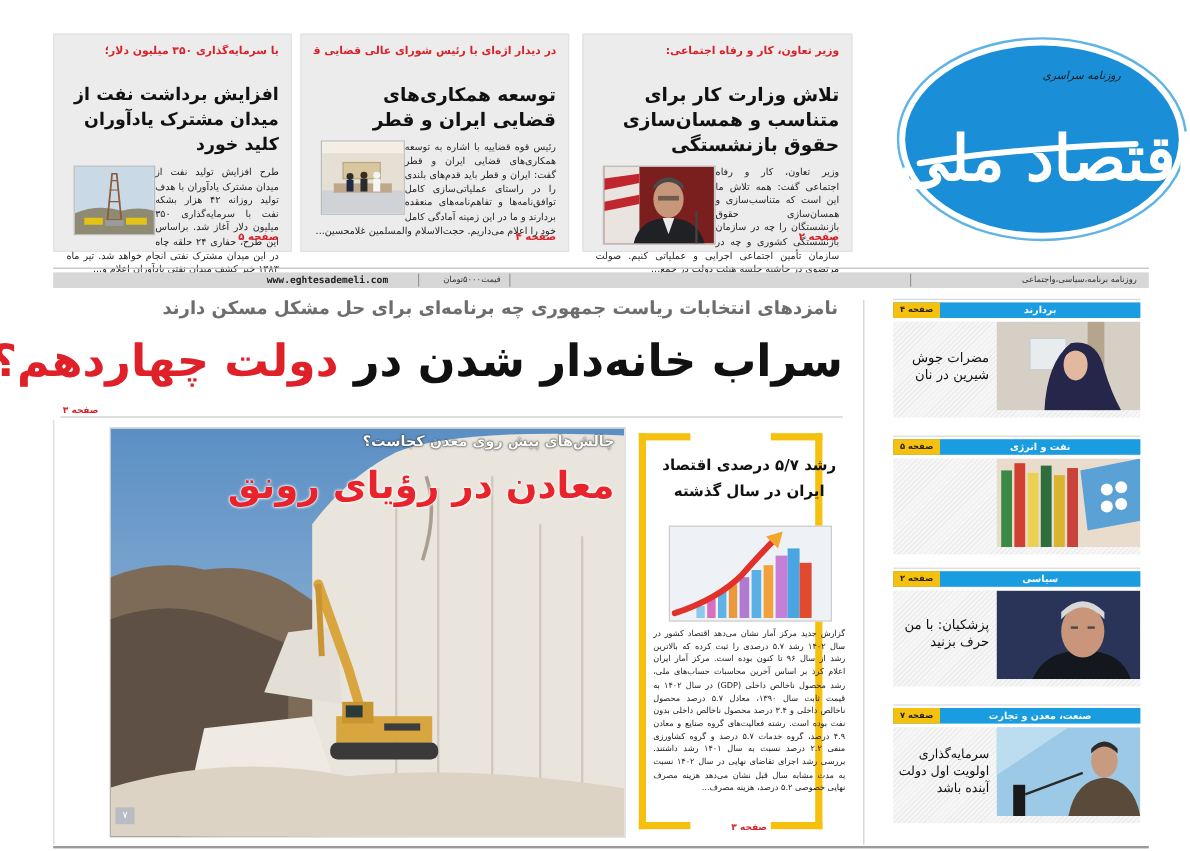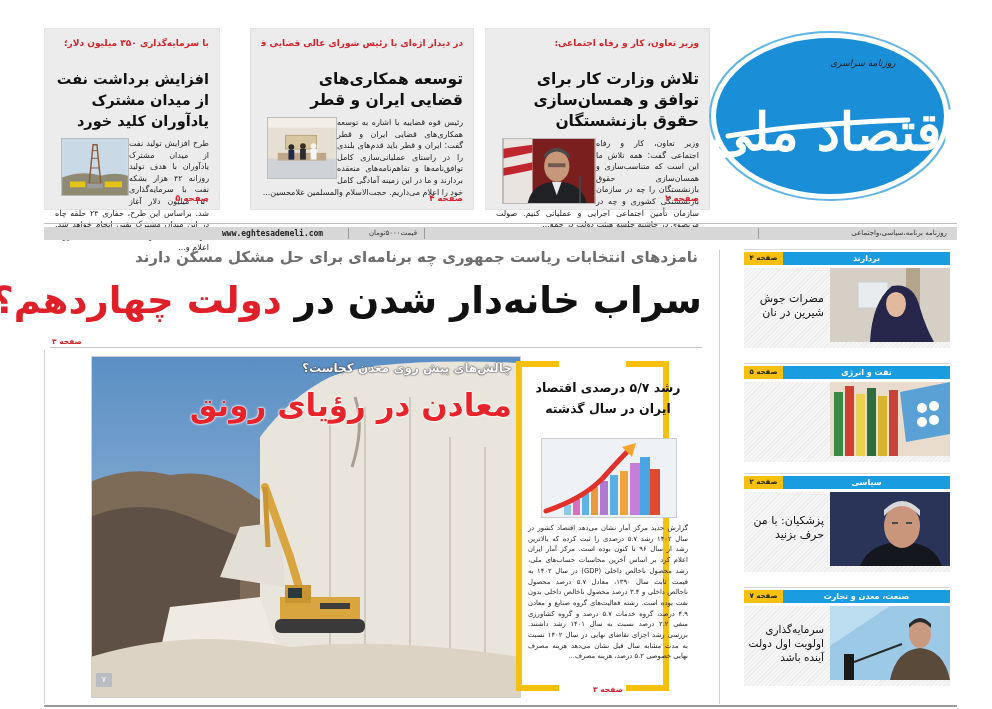--- a/index.html
+++ b/index.html
@@ -12,21 +12,21 @@
     background: #ececec; border: 1px solid #e2e2e2;
     padding: 8px 10px 6px 10px;
   }
   .teaser .kicker { color: #d8222a; font-size: 9px; font-weight: bold; line-height: 12px; white-space: nowrap; overflow: hidden; }
   .teaser .title { color: #111; font-size: 15.5px; font-weight: bold; line-height: 21px; margin-top: 20px; }
   .teaser .body-wrap { position: relative; margin-top: 6px; font-size: 8px; line-height: 11.6px; color: #222; text-align: justify; }
   .teaser .thumb { float: left; margin: 0 0 2px 6px; border: 1px solid #bbb; }
   .teaser .pg { position: absolute; bottom: 6px; right: 10px; color: #d8222a; font-size: 8.5px; font-weight: bold; }
 
   
-  .logo-wrap { position: absolute; left: 708px; top: 28px; width: 245px; height: 175px; }
+  .logo-wrap { position: absolute; left: 746px; top: 28px; width: 245px; height: 175px; }
 
   
   .topline { position: absolute; left: 44px; top: 223px; width: 913px; height: 1px; background: #bcbcbc; }
   .infobar {
     position: absolute; left: 44px; top: 227px; width: 913px; height: 13px;
     background: #d7d7d7; font-size: 7px; line-height: 13px; color: #333;
   }
   .infobar .cell { position: absolute; top: 0; height: 13px; white-space: nowrap; }
   .infobar .sep { position: absolute; top: 1px; width: 1px; height: 11px; background: #999; }
   .infobar .url { font-family: "DejaVu Sans Mono", monospace; font-size: 8px; direction: ltr; font-weight: bold; color: #222; }
@@ -43,21 +43,21 @@
   .bottom-rule { position: absolute; left: 44px; top: 705px; width: 913px; height: 2px; background: #9a9a9a; }
 
   
   .photo { position: absolute; left: 53px; top: 356px; width: 430px; height: 342px; overflow: hidden; border: 1px solid #d0d0d0; margin-left: 38px; }
   .photo svg { display: block; }
   .photo .kicker2 { position: absolute; right: 8px; top: 4px; color: #fff; font-size: 12px; font-weight: bold; text-shadow: 0 0 2px #333, 0 0 1px #000; white-space: nowrap; }
   .photo .ptitle { position: absolute; right: 8px; top: 30px; color: #e8232b; font-size: 31px; font-weight: bold; white-space: nowrap; text-shadow: 0 0 3px #fff, 0 0 2px #fff, 0 0 1px #fff; letter-spacing: -0.5px; }
   .photo .pgnum { position: absolute; left: 4px; bottom: 10px; width: 16px; height: 14px; background: rgba(170,180,195,0.7); color: #fff; font-size: 8px; text-align: center; line-height: 14px; }
 
   
-  .ybox { position: absolute; left: 516px; top: 361px; width: 153px; height: 330px; }
+  .ybox { position: absolute; left: 532px; top: 361px; width: 153px; height: 330px; }
   .ybox .frame-l { position: absolute; left: 0; top: 0; width: 6px; height: 330px; background: #f6c10e; }
   .ybox .frame-r { position: absolute; right: 0; top: 0; width: 6px; height: 330px; background: #f6c10e; }
   .ybox .tl { position: absolute; left: 0; top: 0; width: 43px; height: 6px; background: #f6c10e; }
   .ybox .tr { position: absolute; right: 0; top: 0; width: 43px; height: 6px; background: #f6c10e; }
   .ybox .bl { position: absolute; left: 0; bottom: 0; width: 43px; height: 6px; background: #f6c10e; }
   .ybox .br { position: absolute; right: 0; bottom: 0; width: 43px; height: 6px; background: #f6c10e; }
   .ybox .ytitle { position: absolute; left: 12px; top: 16px; width: 160px; text-align: center; font-size: 12.5px; font-weight: bold; line-height: 21px; color: #111; }
   .ybox .chart { position: absolute; left: 25px; top: 77px; width: 136px; height: 80px; border: 1px solid #ccc; background: #eef2f6; }
   .ybox .ybody { position: absolute; left: 12px; top: 162px; width: 160px; font-size: 6.8px; line-height: 10.7px; color: #222; text-align: justify; }
   .ybox .ypg { position: absolute; left: 0; width: 184px; bottom: -3px; text-align: center; color: #d8222a; font-size: 7.5px; font-weight: bold; }
@@ -71,21 +71,21 @@
     background: repeating-linear-gradient(135deg, #f6f6f6 0px, #f6f6f6 2px, #ececec 2px, #ececec 3px); }
   .side .card .img { position: absolute; right: 0; top: 0; width: 120px; height: 74px; overflow: hidden; }
   .side .card .cap { position: absolute; left: 4px; width: 76px; text-align: right; font-size: 11px; font-weight: normal; line-height: 14px; color: #111; }
   .side .topline2 { position: absolute; left: 0; width: 206px; height: 1px; background: #d8d8d8; }
 </style>
 </head>
 <body>
 
 <div class="teaser" style="left:485px; width:225px;">
   <div class="kicker">وزیر تعاون، کار و رفاه اجتماعی:</div>
-  <div class="title">تلاش وزارت کار برای توافق و همسان‌سازی حقوق بازنشستگان</div>
+  <div class="title">تلاش وزارت کار برای متناسب و همسان‌سازی حقوق بازنشستگی</div>
   <div class="body-wrap">
     <svg class="thumb" width="94" height="66" viewBox="0 0 94 66">
       <rect width="94" height="66" fill="#7a1e1e"></rect>
       <rect x="0" y="0" width="30" height="66" fill="#e9e4e0"></rect>
       <path d="M0 10 L30 6 L30 14 L0 20Z" fill="#c0262d"></path>
       <path d="M0 30 L30 24 L30 32 L0 38Z" fill="#c0262d"></path>
       <ellipse cx="55" cy="28" rx="13" ry="16" fill="#c7977a"></ellipse>
       <path d="M42 20 Q55 6 68 20 L68 16 Q55 2 42 16Z" fill="#4a4a4a"></path>
       <rect x="46" y="25" width="18" height="4" fill="#333" opacity="0.6"></rect>
       <path d="M25 66 Q30 44 55 44 Q80 44 86 66Z" fill="#1f2125"></path>
@@ -112,21 +112,21 @@
       <circle cx="36" cy="29" r="3" fill="#3b2c22"></circle>
         <rect x="33" y="32" width="6" height="11" fill="#2b2b2b"></rect>
       <circle cx="47" cy="29" r="3" fill="#f4f4f4"></circle>
         <rect x="44" y="32" width="6" height="11" fill="#f7f7f7"></rect>
     </svg>
     <span>رئیس قوه قضاییه با اشاره به توسعه همکاری‌های قضایی ایران و قطر گفت: ایران و قطر باید قدم‌های بلندی را در راستای عملیاتی‌سازی کامل توافق‌نامه‌ها و تفاهم‌نامه‌های منعقده بردارند و ما در این زمینه آمادگی کامل خود را اعلام می‌داریم. حجت‌الاسلام والمسلمین غلامحسین...</span>
   </div>
   <div class="pg">صفحه ۴</div>
 </div>
 
-<div class="teaser" style="left:44px; width:176px;">
+<div class="teaser" style="left:44px; width:199px;">
   <div class="kicker">با سرمایه‌گذاری ۳۵۰ میلیون دلار؛</div>
   <div class="title" style="font-size:14.5px;">افزایش برداشت نفت از میدان مشترک یادآوران کلید خورد</div>
   <div class="body-wrap">
     <svg class="thumb" width="68" height="58" viewBox="0 0 68 58">
       <rect width="68" height="58" fill="#c9d9e6"></rect>
       <path d="M0 40 Q20 32 40 38 Q55 34 68 38 L68 58 L0 58Z" fill="#8f8a74"></path>
       <path d="M28 46 L32 6 L36 6 L40 46Z" fill="none" stroke="#8d5a3b" stroke-width="1.5"></path>
       <path d="M29 30 L39 30 M30 20 L38 20 M31 12 L37 12" stroke="#8d5a3b" stroke-width="1"></path>
       <rect x="8" y="44" width="16" height="6" fill="#e3c316"></rect>
       <rect x="44" y="44" width="18" height="6" fill="#e3c316"></rect>

